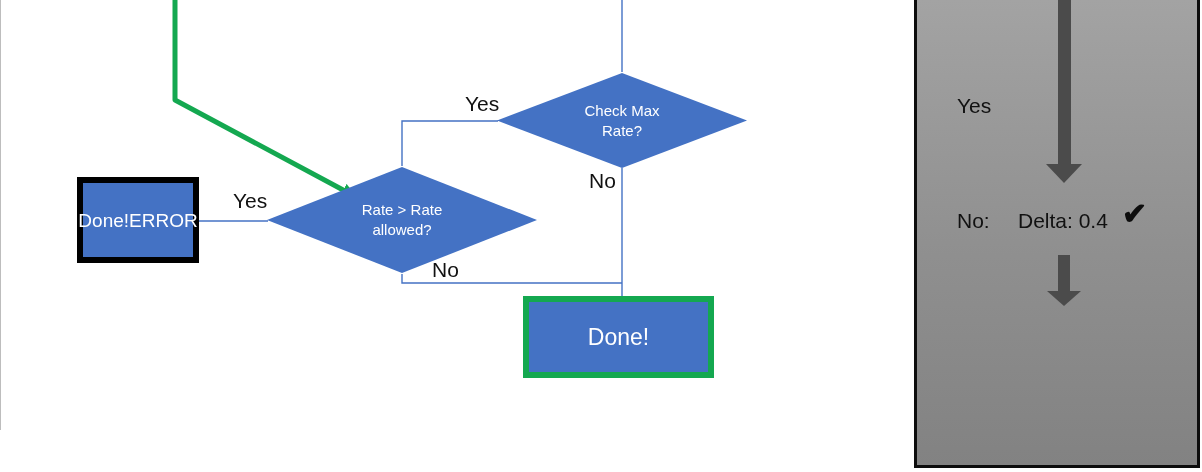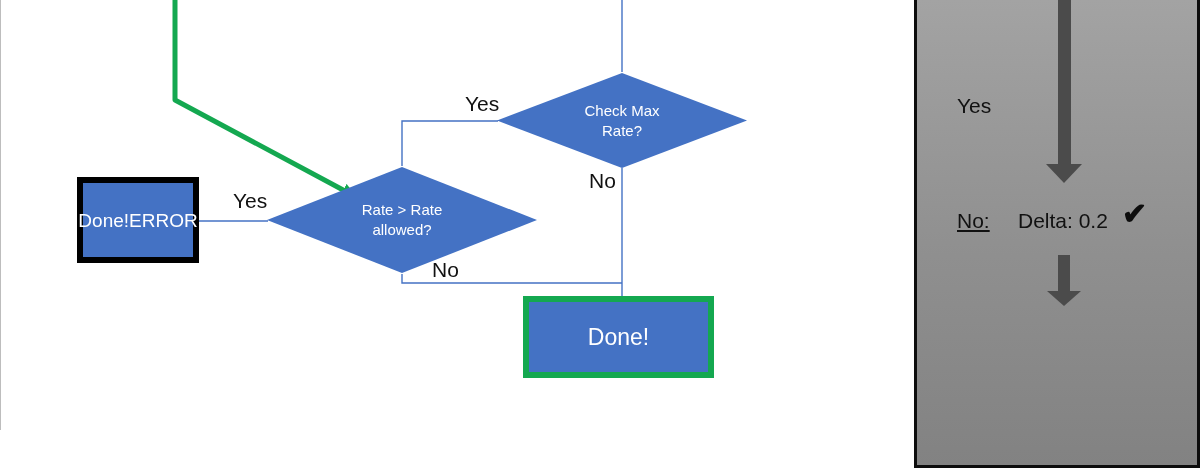--- a/index.html
+++ b/index.html
@@ -45,21 +45,21 @@
   .arrow-shaft{position:absolute;background:#4b4b4b;}
   .arrow-head{position:absolute;width:0;height:0;}
   .arrow-long-shaft{left:141px;top:0;width:13px;height:164px;}
   .arrow-long-head{left:129px;top:164px;border-left:18px solid transparent;
     border-right:18px solid transparent;border-top:19px solid #4b4b4b;}
   .arrow-short-shaft{left:141px;top:255px;width:12px;height:36px;}
   .arrow-short-head{left:130px;top:291px;border-left:17px solid transparent;
     border-right:17px solid transparent;border-top:15px solid #4b4b4b;}
 
   .panel-yes{position:absolute;left:40px;top:94px;color:#111111;font-size:21px;}
-  .panel-no{position:absolute;left:40px;top:209px;color:#111111;font-size:21px;text-decoration:underline;}
+  .panel-no{position:absolute;left:40px;top:209px;color:#111111;font-size:21px;}
   .panel-delta{position:absolute;left:101px;top:209px;color:#111111;font-size:21px;}
   .panel-check{position:absolute;left:205px;top:196px;color:#0d0d0d;font-size:30px;font-weight:bold;}
   .panel-result{position:absolute;left:86px;top:305px;width:121px;text-align:center;
     color:#92D050;font-size:40px;font-weight:bold;}
 </style>
 </head>
 <body>
 
 <div class="stage">
 
@@ -105,21 +105,21 @@
   <div class="branch-label lbl-rate-yes">Yes</div>
   <div class="branch-label lbl-rate-no">No</div>
 
   <div class="side-panel">
     <div class="arrow-shaft arrow-long-shaft"></div>
     <div class="arrow-head arrow-long-head"></div>
 
     <div class="panel-yes">Yes</div>
 
     <div class="panel-no">No:</div>
-    <div class="panel-delta">Delta: 0.2</div>
+    <div class="panel-delta">Delta: 0.4</div>
     <div class="panel-check">✔</div>
 
     <div class="arrow-shaft arrow-short-shaft"></div>
     <div class="arrow-head arrow-short-head"></div>
 
   </div>
 
 </div>
 
 </body></html>

